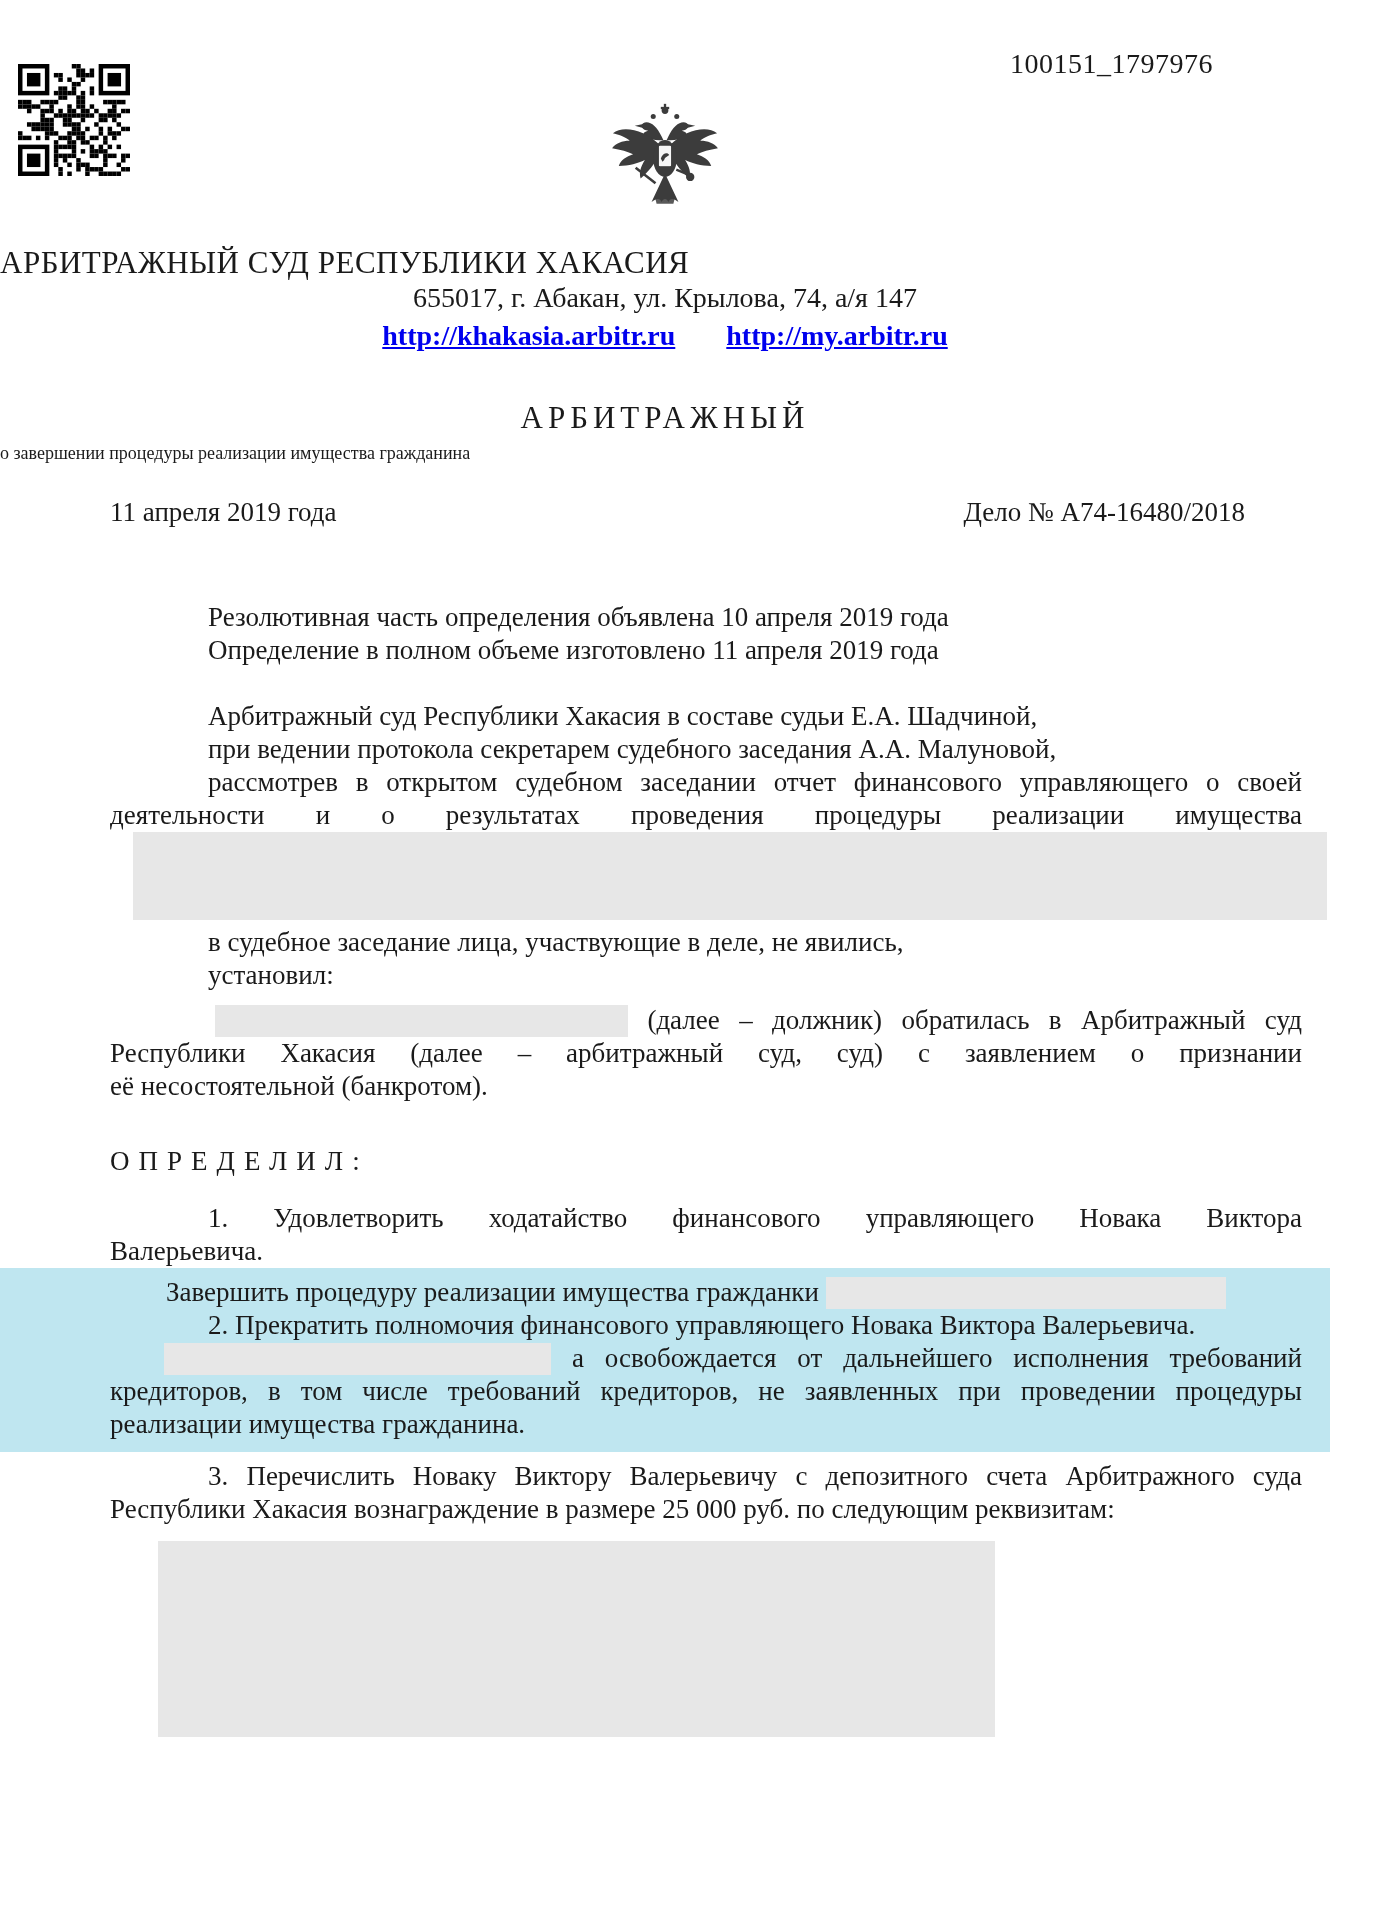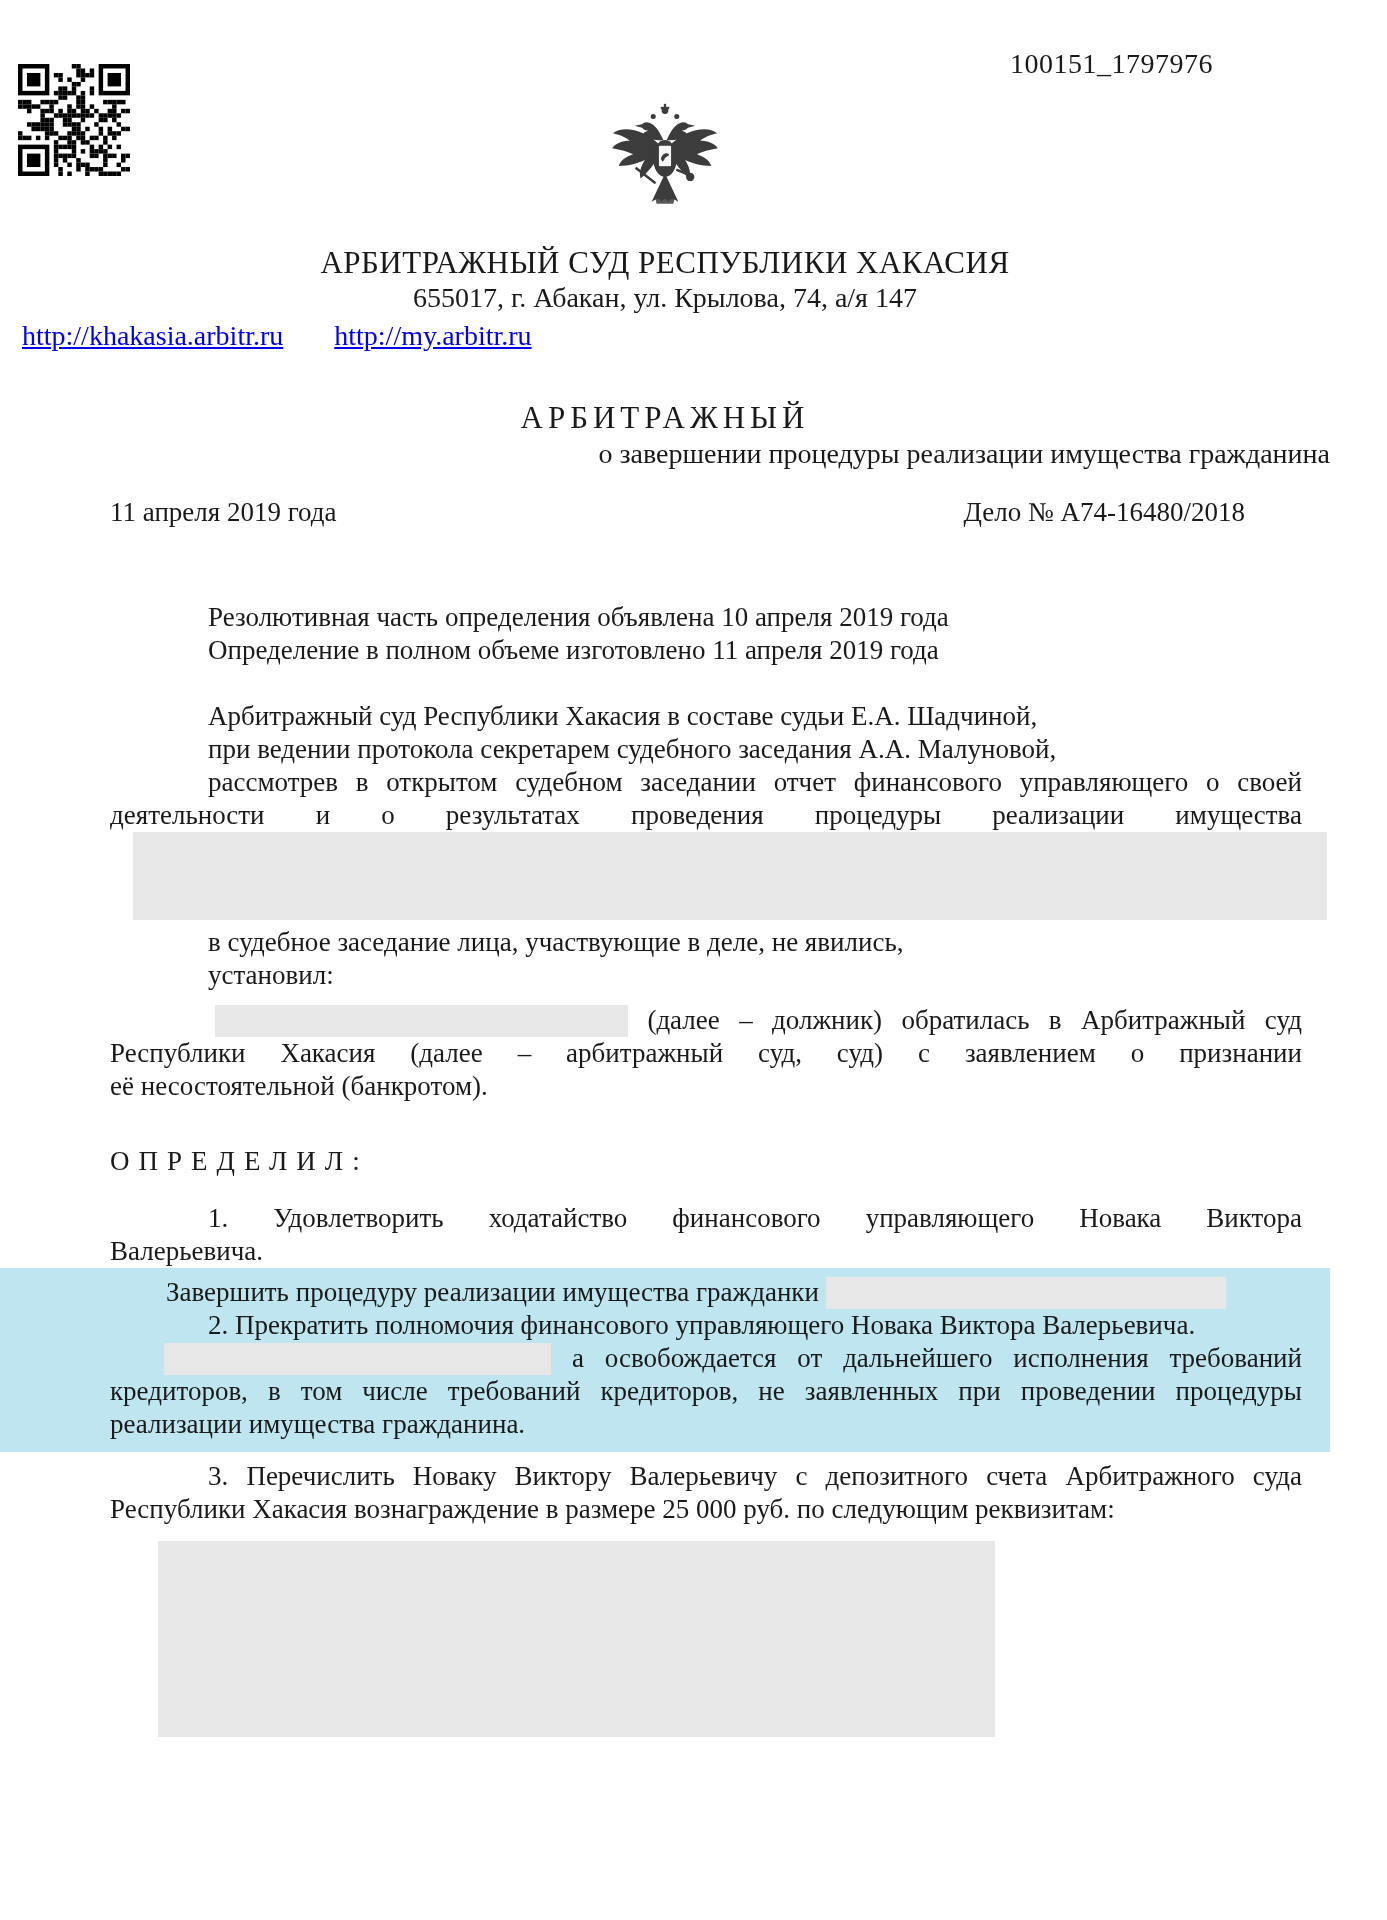--- a/index.html
+++ b/index.html
@@ -16,27 +16,27 @@
     font-family:"Liberation Serif","DejaVu Serif",serif;
     color:var(--ink);
     font-size:27px;
     overflow:hidden;
   }
   
   .qr{position:absolute;left:18px;top:64px;width:112px;height:112px;}
   .qr svg{display:block;}
   .doc-number{position:absolute;top:48px;right:117px;font-size:28px;letter-spacing:.5px;}
   .emblem-wrap{padding-top:103px;text-align:center;height:130px;box-sizing:content-box;}
-  .court-name{margin-top:12px;text-align:center;font-size:31px;line-height:36px;letter-spacing:.5px;}
+  .court-name{margin-top:12px;font-size:31px;line-height:36px;letter-spacing:.5px;}
   .court-address{text-align:center;font-size:28px;line-height:33px;}
-  .links-row{text-align:left;font-size:28px;line-height:33px;margin-top:5px;}
+  .links-row{text-align:center;font-size:28px;line-height:33px;margin-top:5px;font-weight:bold;}
   .lnk{color:var(--link);text-decoration:underline;margin:0 22px;cursor:pointer;}
   
   .order-title{margin-top:47px;text-align:center;font-size:31px;line-height:38px;letter-spacing:5px;}
-  .order-subtitle{text-align:right;font-size:28px;line-height:33px;}
+  .order-subtitle{text-align:left;font-size:18px;line-height:33px;}
   
   .date-row{display:flex;justify-content:space-between;margin:26px 85px 0 110px;font-size:27px;line-height:33px;}
   
   .body{margin:72px 85px 0 110px;width:1192px;font-size:27px;line-height:33px;}
   .line{line-height:33px;}
   .ind{text-indent:98px;}
   .ind2{text-indent:56px;}
   .jf{text-align:justify;text-align-last:justify;}
   .nw{white-space:nowrap;}
   .blank{height:33px;}

